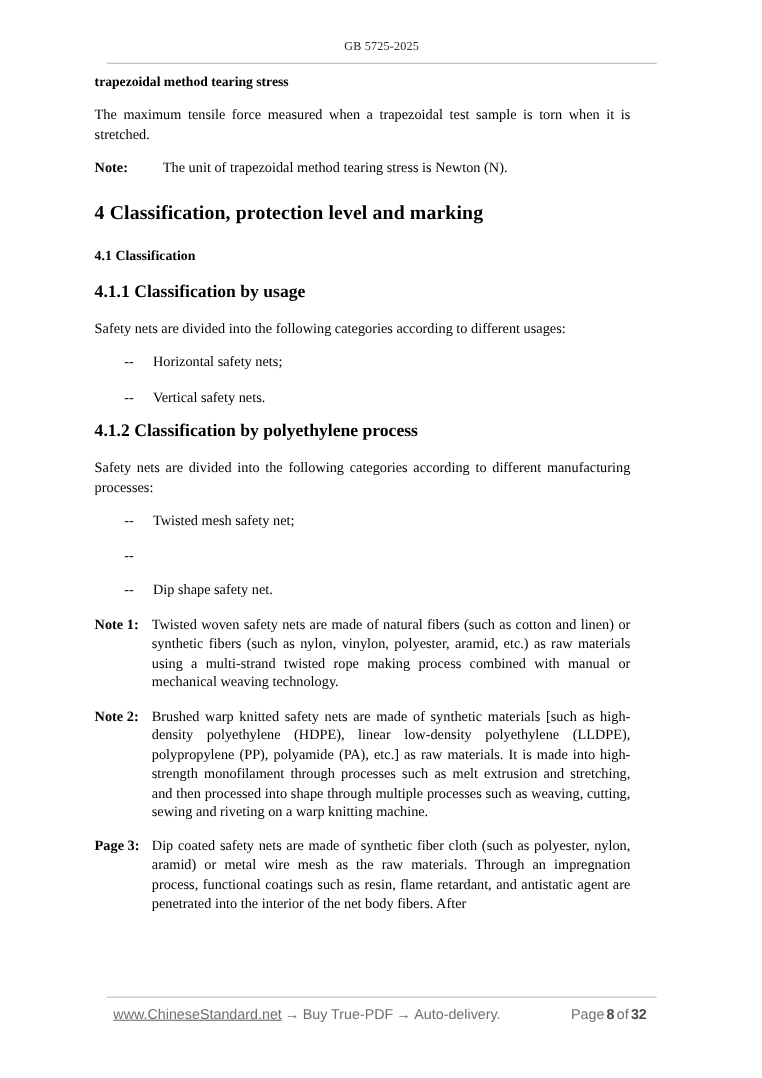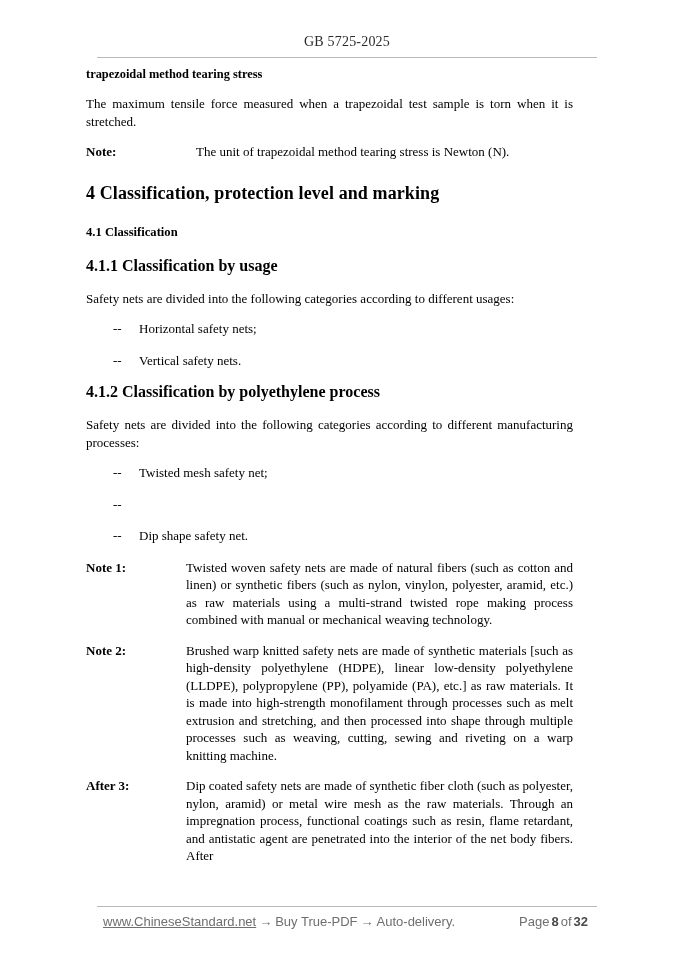--- a/index.html
+++ b/index.html
@@ -28,21 +28,21 @@
   
   .header {
     position: absolute;
     left: 97px;
     top: 32px;
     width: 500px;
     text-align: center;
   }
   .header-title {
     font-family: "Liberation Serif", "DejaVu Serif", serif;
-    font-size: 14px;
+    font-size: 11px;
     color: #2b2b2b;
     letter-spacing: 0.2px;
   }
   .header-rule {
     position: absolute;
     left: 97px;
     top: 57px;
     width: 500px;
     height: 1px;
     background: #b9b9b9;
@@ -73,21 +73,20 @@
     text-align: left;
   }
 
   
   .note-row {
     display: flex;
     align-items: flex-start;
     margin: 0 0 13px 0;
     font-size: 13px;
     line-height: 17.5px;
-    gap: 48px;
   }
   .note-label {
     font-weight: bold;
     flex: 0 0 auto;
     white-space: nowrap;
   }
   .note-label.w-wide { width: 62px; }
   .note-label.w-num  { width: 52px; }
   .note-body {
     flex: 1 1 auto;
@@ -243,21 +242,21 @@
       <span class="note-label w-num">Note 1:</span>
       <span class="note-body">Twisted woven safety nets are made of natural fibers (such as cotton and linen) or synthetic fibers (such as nylon, vinylon, polyester, aramid, etc.) as raw materials using a multi-strand twisted rope making process combined with manual or mechanical weaving technology.</span>
     </div>
 
     <div class="note-row">
       <span class="note-label w-num">Note 2:</span>
       <span class="note-body">Brushed warp knitted safety nets are made of synthetic materials [such as high-density polyethylene (HDPE), linear low-density polyethylene (LLDPE), polypropylene (PP), polyamide (PA), etc.] as raw materials. It is made into high-strength monofilament through processes such as melt extrusion and stretching, and then processed into shape through multiple processes such as weaving, cutting, sewing and riveting on a warp knitting machine.</span>
     </div>
 
     <div class="note-row">
-      <span class="note-label w-num">After 3:</span>
+      <span class="note-label w-num">Page 3:</span>
       <span class="note-body">Dip coated safety nets are made of synthetic fiber cloth (such as polyester, nylon, aramid) or metal wire mesh as the raw materials. Through an impregnation process, functional coatings such as resin, flame retardant, and antistatic agent are penetrated into the interior of the net body fibers. After</span>
     </div>
 
   </div>
 
   <div class="footer-rule"></div>
   <div class="footer">
     <span class="footer-left">
       <span class="footer-url">www.ChineseStandard.net</span><span class="footer-arrow">→</span><span>Buy True-PDF</span><span class="footer-arrow">→</span><span>Auto-delivery.</span>
     </span>

